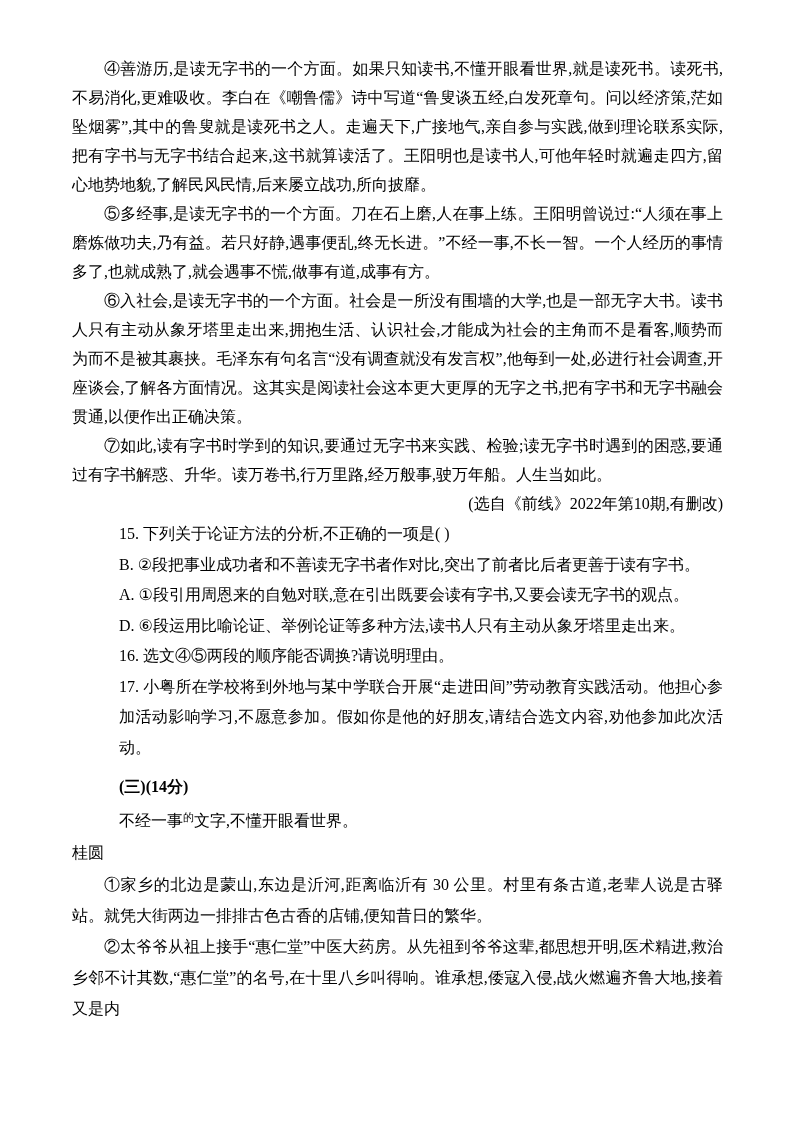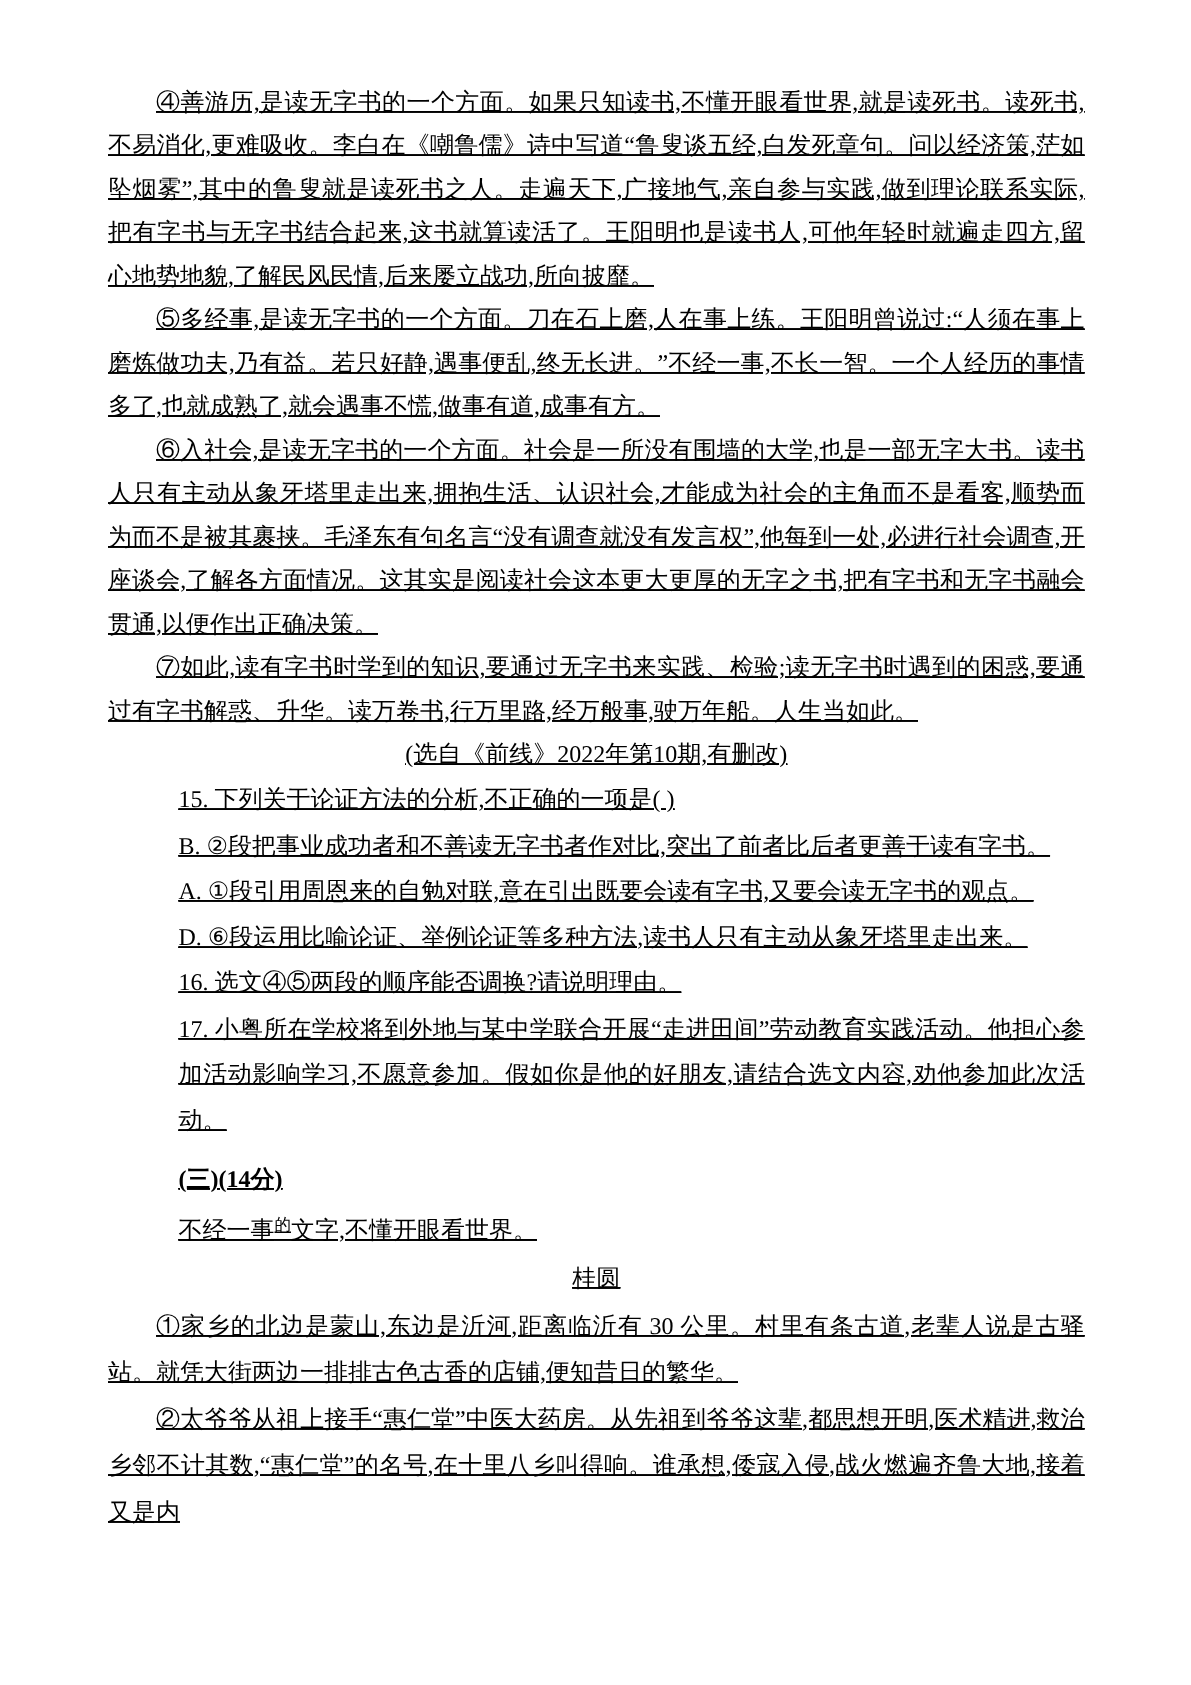--- a/index.html
+++ b/index.html
@@ -1,15 +1,15 @@
 <!DOCTYPE html>
 <html><head>
 <meta charset="utf-8">
 <style>
-  * { box-sizing: border-box; text-decoration: underline; }
+  * { box-sizing: border-box; }
   html, body {
     margin: 0;
     padding: 0;
     background: #ffffff;
   }
   .page {
     width: 794px;
     min-height: 1123px;
     margin: 0 auto;
     padding: 54px 71px 30px 72px;
@@ -19,34 +19,33 @@
     font-size: 16px;
   }
   p { margin: 0; }
   .para {
     line-height: 29px;
     text-align: justify;
     text-indent: 2em;
   }
   .source {
     line-height: 30px;
-    text-align: center;
+    text-align: right;
   }
   .qline {
     line-height: 30.5px;
     text-align: justify;
     margin-left: 47px;
   }
   .section-header {
     font-weight: bold;
     line-height: 31px;
     margin-top: 8px;
   }
   .centered {
-    text-align: center;
     line-height: 32px;
   }
   .essay-para {
     line-height: 31px;
     text-align: justify;
     text-indent: 2em;
   }
   .sup {
     font-size: 11px;
     vertical-align: 5px;

